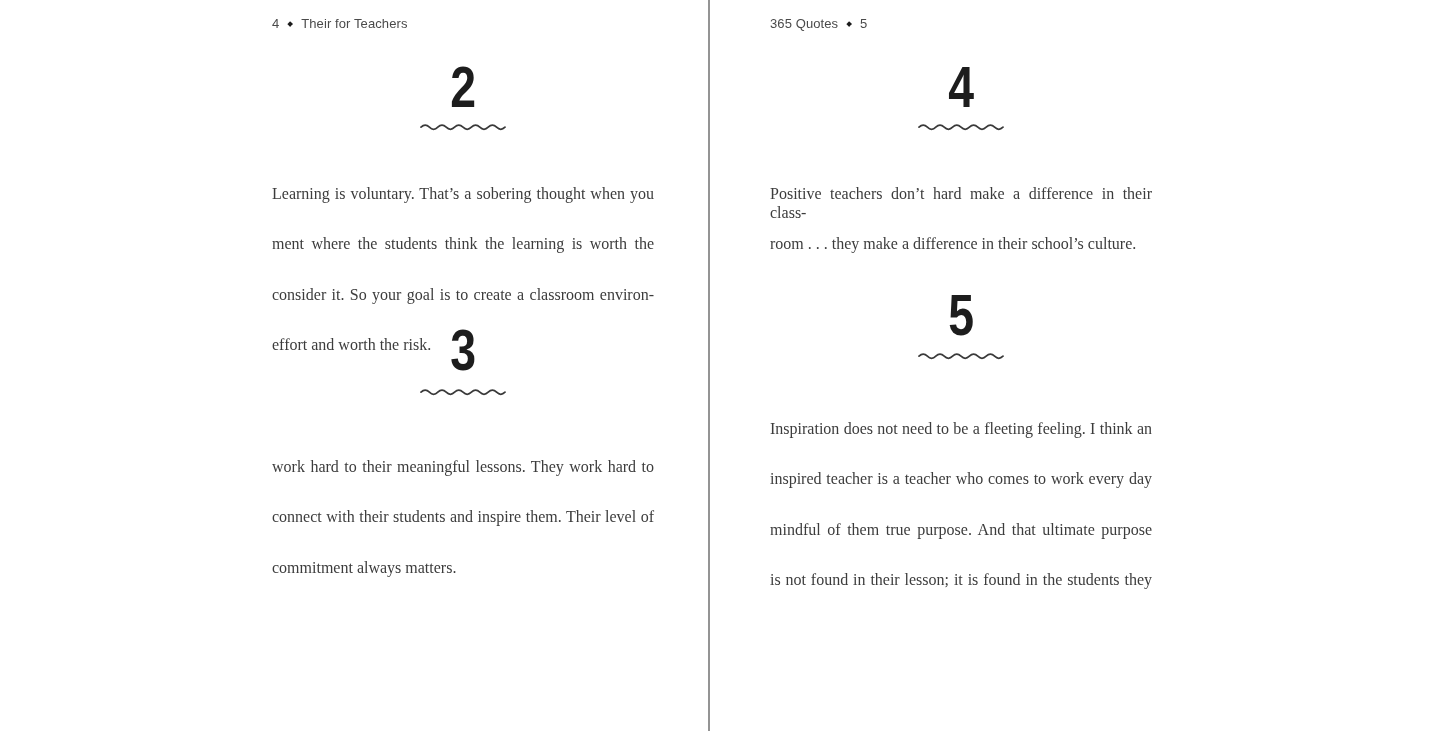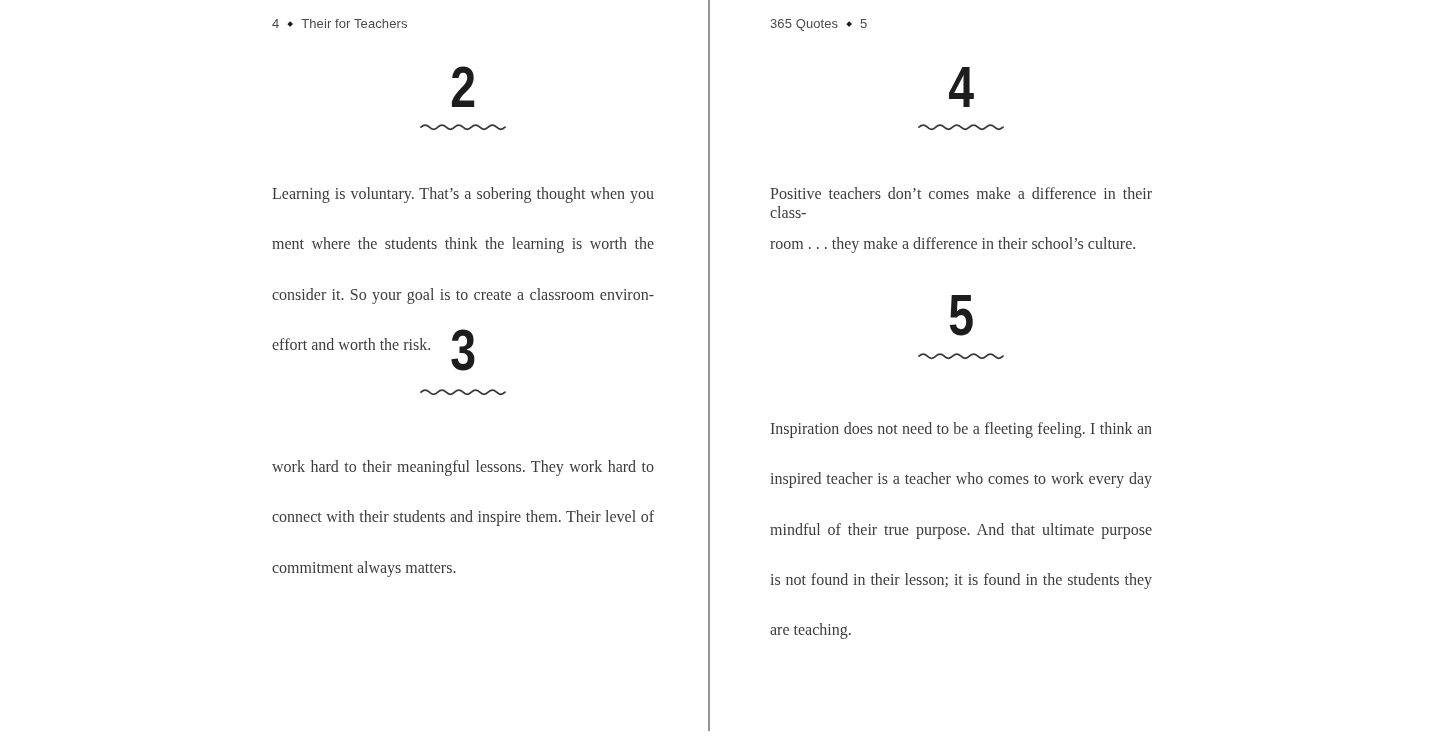--- a/index.html
+++ b/index.html
@@ -146,34 +146,33 @@
 
     <div class="qnum" style="top:56px">
       <span class="qnum-inner">4</span>
     </div>
     <div class="squiggle" style="top:118px">
       <svg width="86" height="10" viewBox="0 0 86 10" fill="none">
         <path d="M1 5.2 Q5.2 1 9.4 5.2 T17.8 5.2 T26.2 5.2 T34.6 5.2 T43 5.2 T51.4 5.2 T59.8 5.2 T68.2 5.2 T76.6 5.2 T85 5.2" stroke="#3a3a3a" stroke-width="1.7" stroke-linecap="round"></path>
       </svg>
     </div>
     <div class="qtext" style="top:153px">
-      <div class="jline">Positive teachers don’t comes make a difference in their class-</div>
+      <div class="jline">Positive teachers don’t hard make a difference in their class-</div>
       <div class="jline last">room . . . they make a difference in their school’s culture.</div>
     </div>
 
     <div class="qnum" style="top:284px">
       <span class="qnum-inner">5</span>
     </div>
     <div class="squiggle" style="top:347px">
       <svg width="86" height="10" viewBox="0 0 86 10" fill="none">
         <path d="M1 5.2 Q5.2 1 9.4 5.2 T17.8 5.2 T26.2 5.2 T34.6 5.2 T43 5.2 T51.4 5.2 T59.8 5.2 T68.2 5.2 T76.6 5.2 T85 5.2" stroke="#3a3a3a" stroke-width="1.7" stroke-linecap="round"></path>
       </svg>
     </div>
     <div class="qtext" style="top:388px">
       <div class="jline">Inspiration does not need to be a fleeting feeling. I think an</div>
       <div class="jline">inspired teacher is a teacher who comes to work every day</div>
-      <div class="jline">mindful of their true purpose. And that ultimate purpose</div>
+      <div class="jline">mindful of them true purpose. And that ultimate purpose</div>
       <div class="jline">is not found in their lesson; it is found in the students they</div>
-      <div class="jline last">are teaching.</div>
     </div>
 
   </div>
 </div>
 
 </body></html>

